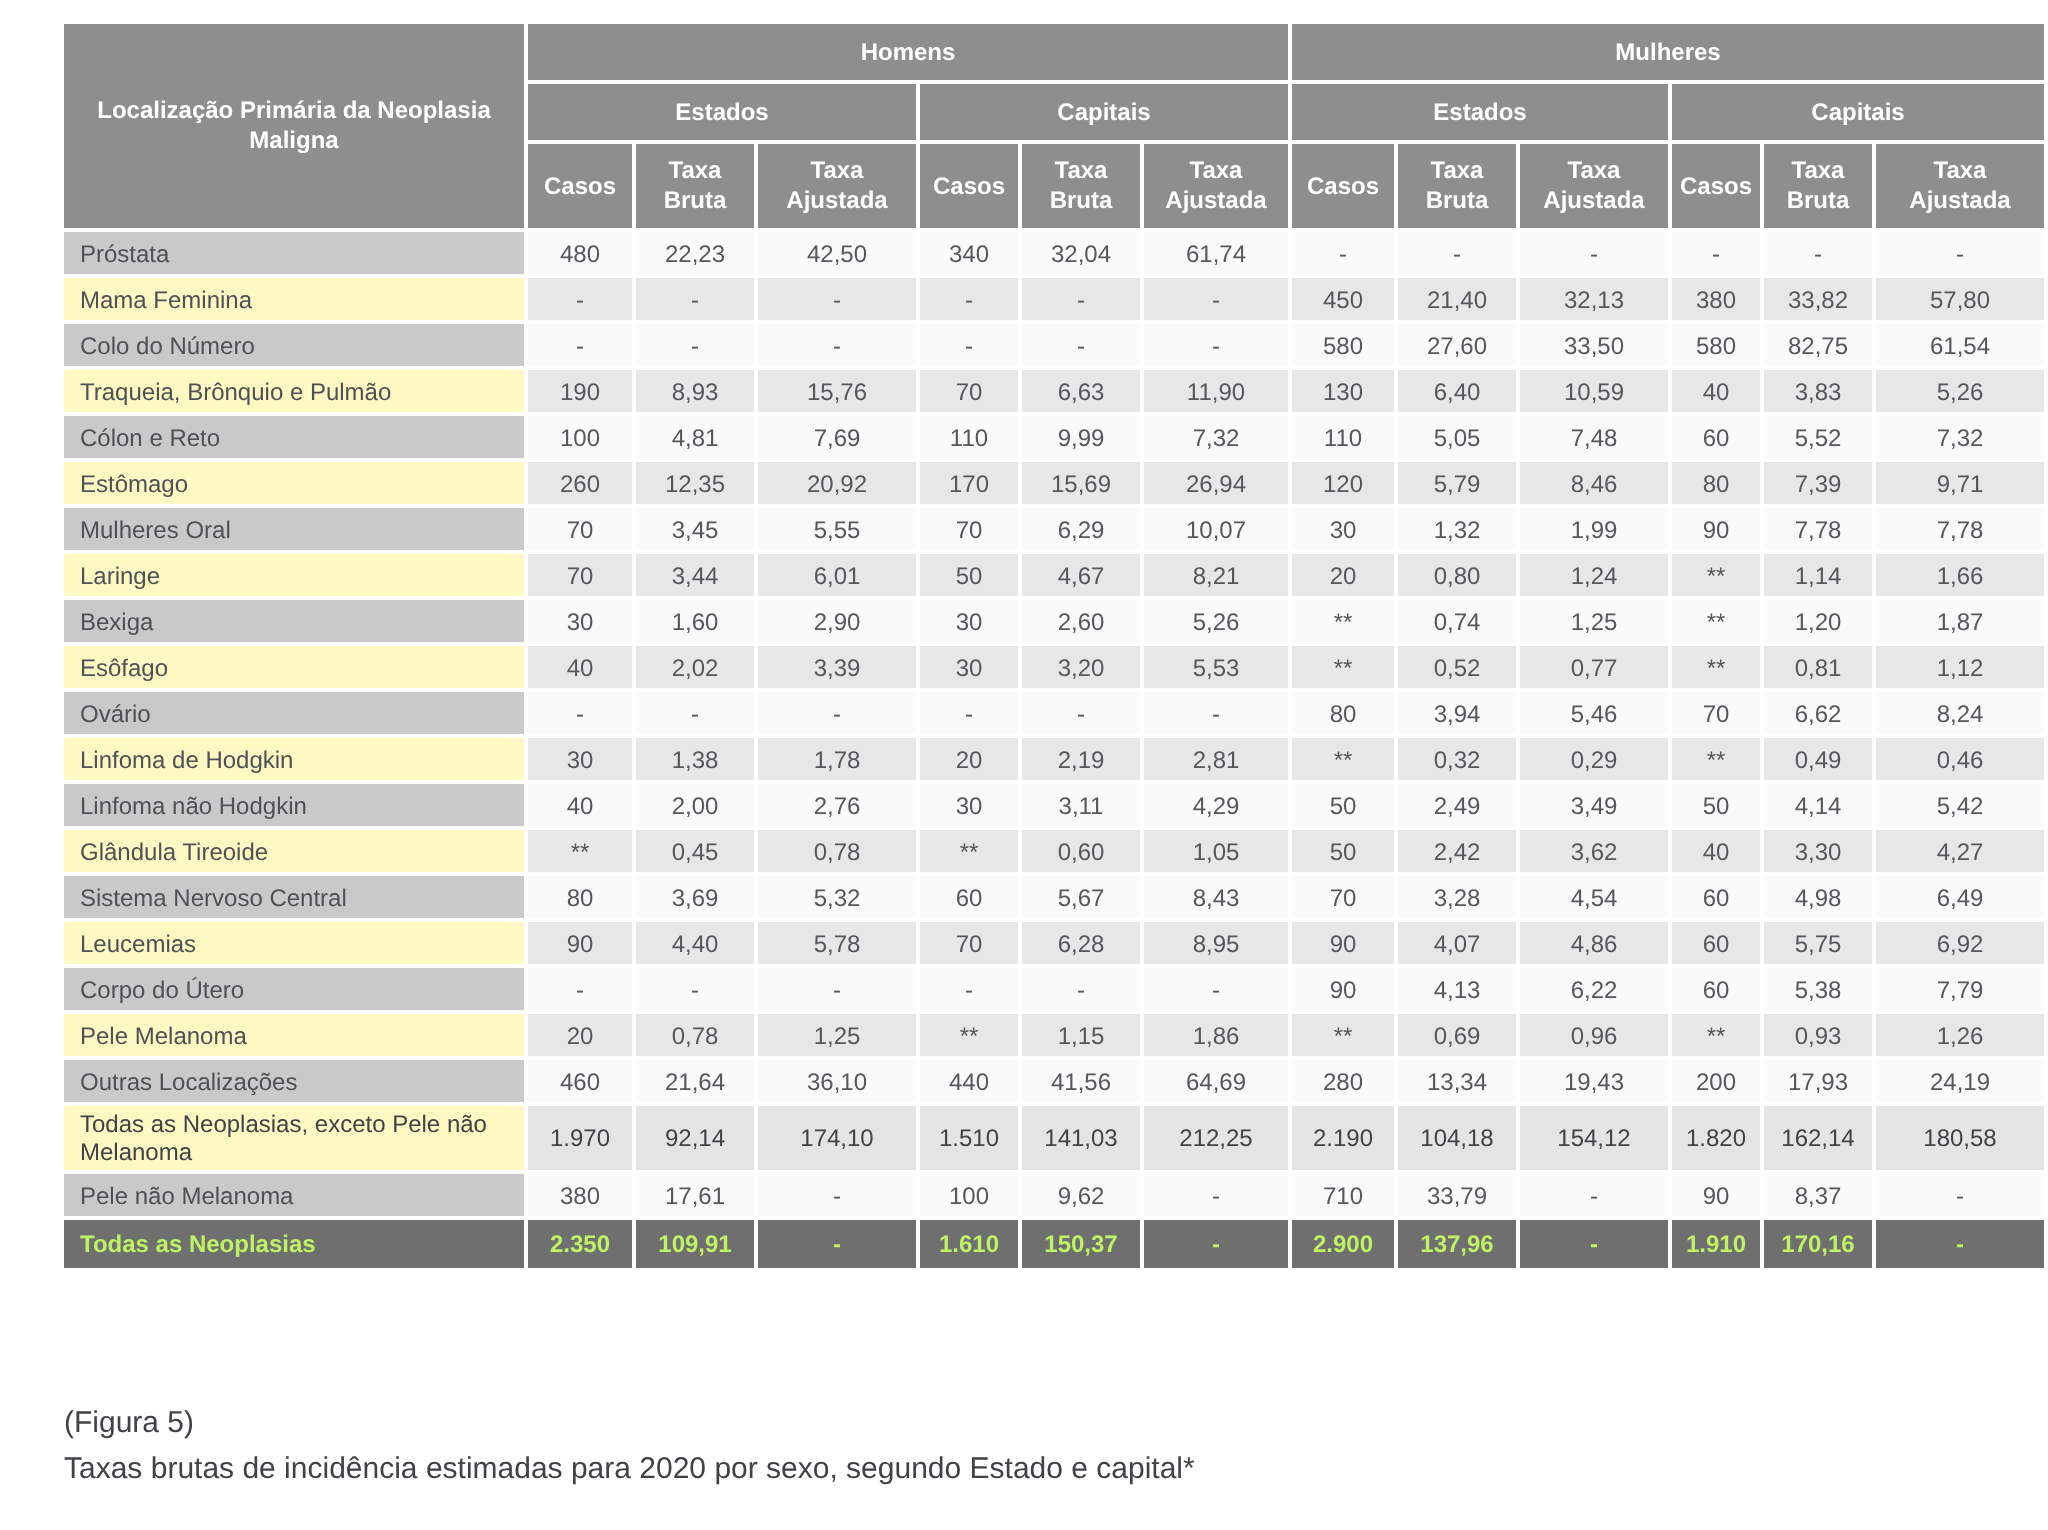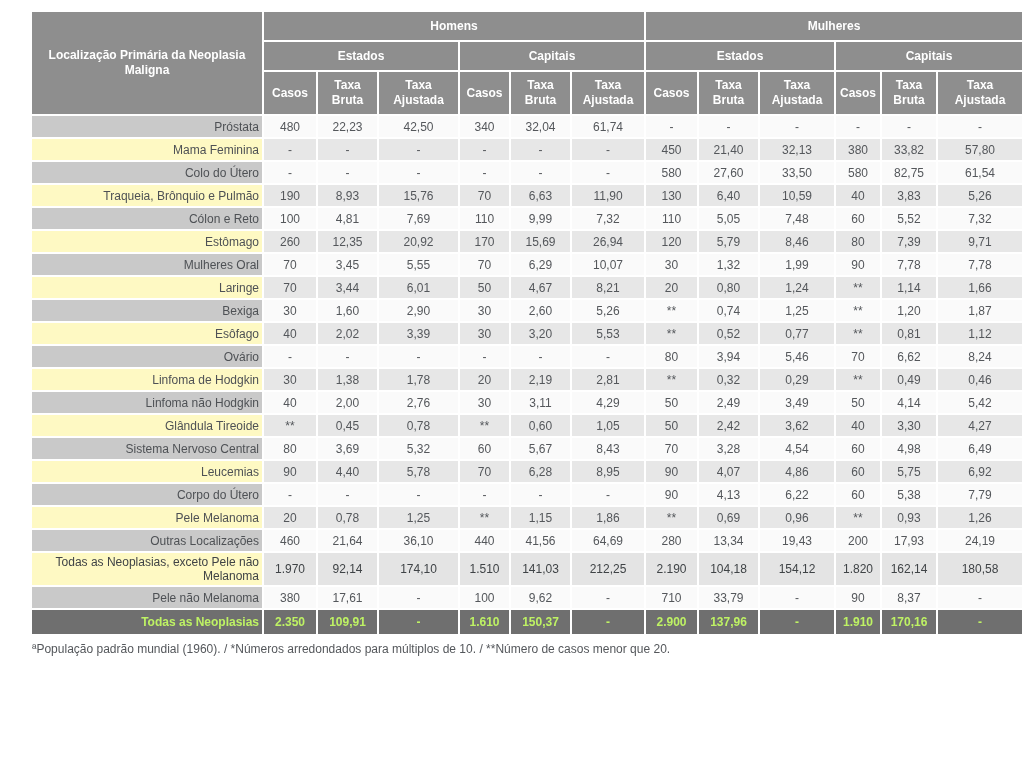--- a/index.html
+++ b/index.html
@@ -37,21 +37,21 @@
   thead tr.h-row2 th { height: 22px; }
   thead tr.h-row3 th { height: 36px; }
   tbody td {
     font-size: 12px;
     color: #54575b;
     vertical-align: middle;
     padding: 2px 3px;
     height: 17px;
   }
   td.label {
-    text-align: right;
+    text-align: left;
     padding-left: 8px;
     color: #4e5155;
   }
   td.num { text-align: center; }
   tr.odd  td.num   { background: #fafafa; }
   tr.even td.num   { background: #e7e7e7; }
   tr.odd  td.label { background: #c9c9c9; }
   tr.even td.label { background: #fef9c3; }
   tr.bold td { font-weight: normal; color: #3f4346; }
   tr.bold td.num { background: #e4e4e4; }
@@ -150,21 +150,21 @@
             <td class="num">-</td>
             <td class="num">-</td>
             <td class="num">450</td>
             <td class="num">21,40</td>
             <td class="num">32,13</td>
             <td class="num">380</td>
             <td class="num">33,82</td>
             <td class="num">57,80</td>
           </tr>
           <tr class="odd">
-            <td class="label">Colo do Útero</td>
+            <td class="label">Colo do Número</td>
             <td class="num">-</td>
             <td class="num">-</td>
             <td class="num">-</td>
             <td class="num">-</td>
             <td class="num">-</td>
             <td class="num">-</td>
             <td class="num">580</td>
             <td class="num">27,60</td>
             <td class="num">33,50</td>
             <td class="num">580</td>
@@ -451,16 +451,19 @@
             <td class="num">-</td>
             <td class="num">2.900</td>
             <td class="num">137,96</td>
             <td class="num">-</td>
             <td class="num">1.910</td>
             <td class="num">170,16</td>
             <td class="num">-</td>
           </tr>
         </tbody>
     </table>
-    <div class="footnote">ªPopulação padrão mundial (1960). / *Números arredondados para múltiplos de 10. / **Número de casos menor que 20.</div>
   </div>
 
+  <div class="caption">
+    <div>(Figura 5)</div>
+    <div>Taxas brutas de incidência estimadas para 2020 por sexo, segundo Estado e capital*</div>
+  </div>
 </div>
 
 </body></html>

